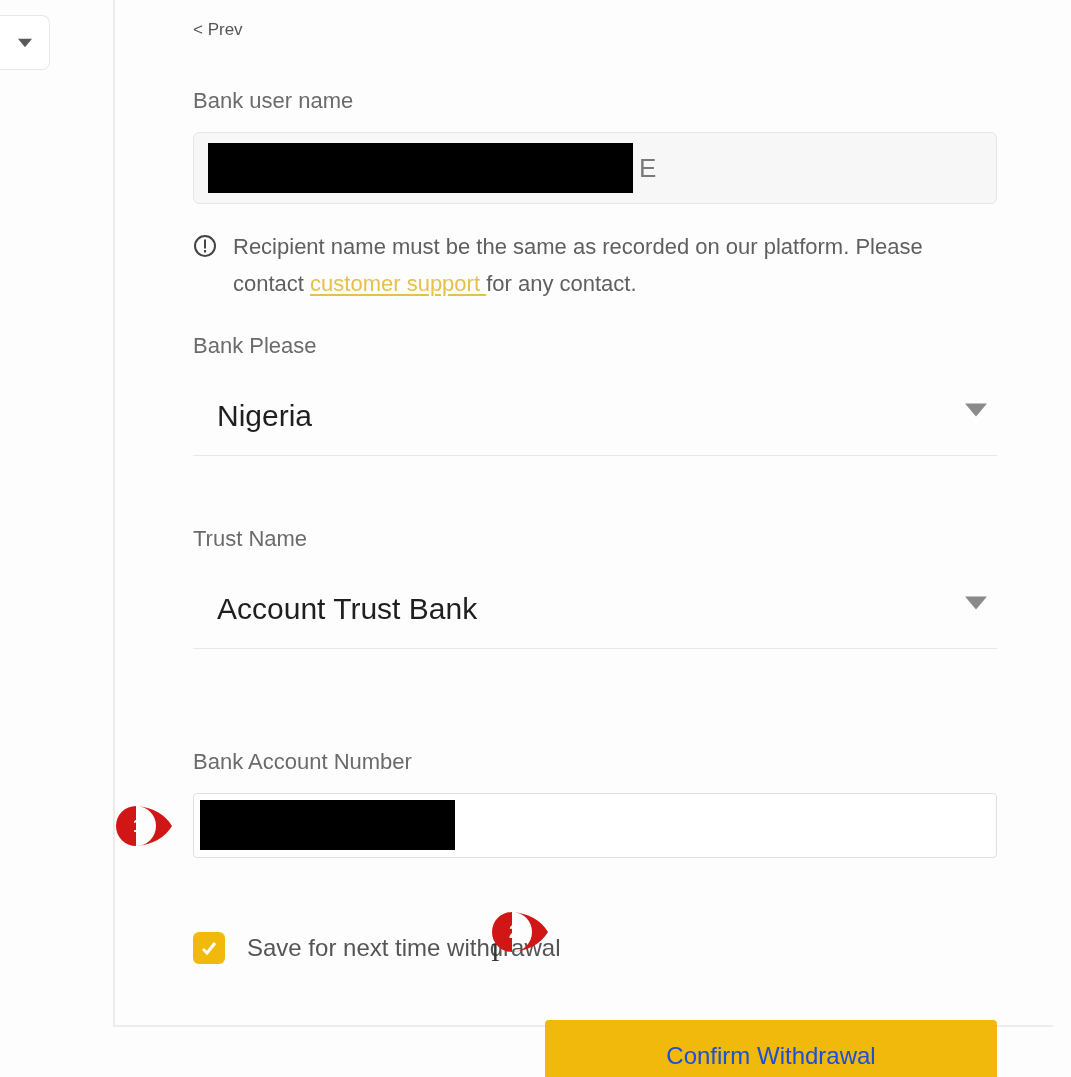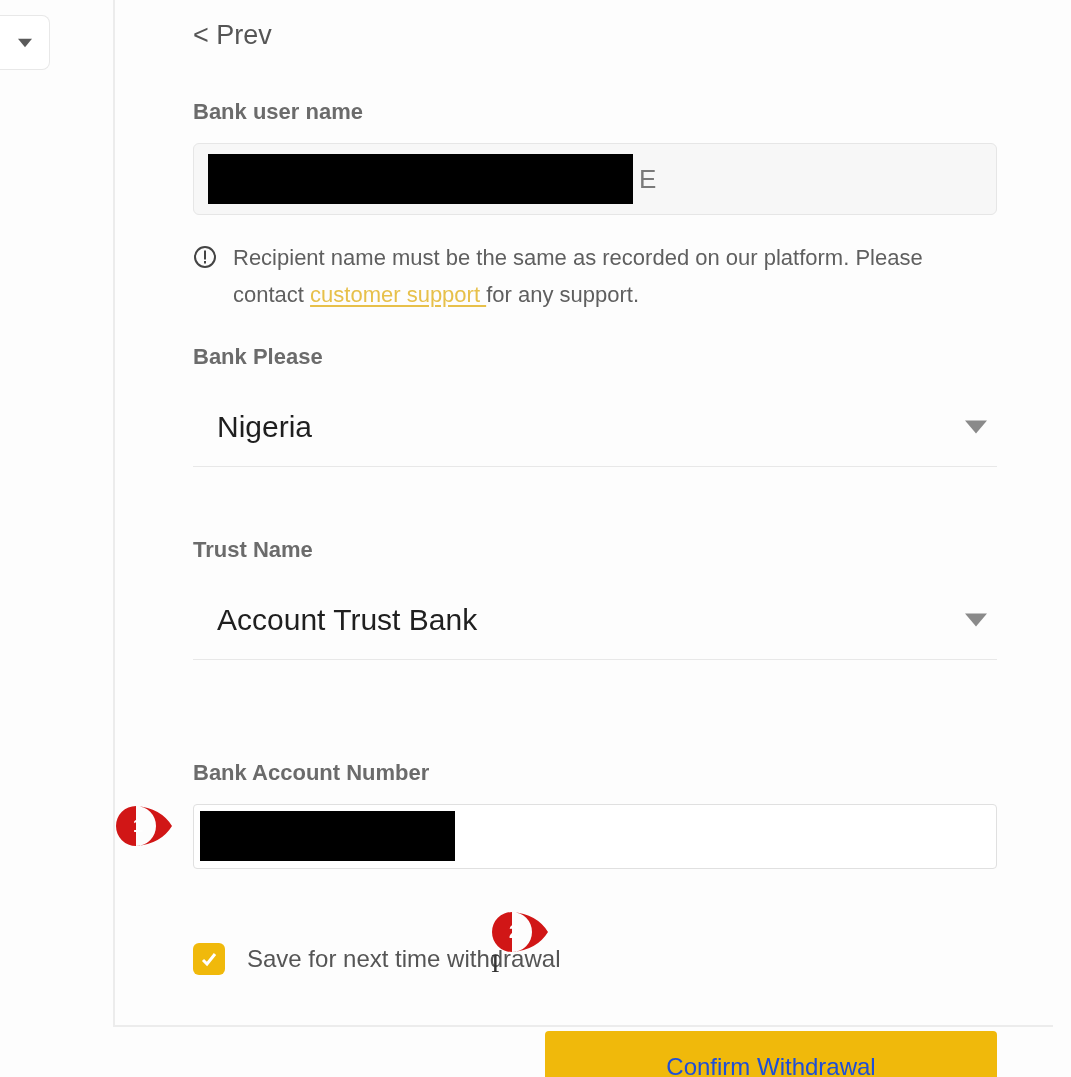--- a/index.html
+++ b/index.html
@@ -44,32 +44,31 @@
   }
 
   .panel {
     position: absolute;
     top: 0; left: 115px;
     width: 940px;
     padding: 20px 58px 60px 78px;
   }
 
   .prev-link {
-    font-size: 27px;
+    font-size: 17px;
     color: #555;
     cursor: pointer;
     display: inline-block;
     margin-bottom: 48px;
   }
 
   .field-label {
     font-size: 22px;
     color: #6b6b6b;
     margin-bottom: 18px;
-    font-weight: bold;
   }
 
   .text-input {
     width: 100%;
     height: 72px;
     background: #f7f7f7;
     border: 1px solid #e6e6e6;
     border-radius: 6px;
     padding: 8px 14px;
     display: flex;
@@ -102,21 +101,21 @@
     margin-top: 8px;
   }
 
   .sel-group { margin-top: 30px; }
   .select-row {
     width: 100%;
     border-bottom: 1px solid #e8e8e8;
     padding: 22px 10px 22px 24px;
     display: flex;
     justify-content: space-between;
-    align-items: center;
+    align-items: flex-start;
     cursor: pointer;
   }
   .select-row .val {
     font-size: 30px;
     color: #1f1f1f;
     font-weight: 500;
   }
   .select-row svg { width: 22px; height: 22px; fill: #8a8a8a; }
 
   .acct-group { margin-top: 100px; }
@@ -215,21 +214,21 @@
 
   <div class="notice">
     <svg viewBox="0 0 24 24">
       <circle cx="12" cy="12" r="10" fill="none" stroke="#444" stroke-width="2"></circle>
       <rect x="11" y="5.5" width="2" height="9" fill="#444"></rect>
       <rect x="11" y="16" width="2" height="2.5" fill="#444"></rect>
     </svg>
     <div>
       <span>Recipient name must be the same as recorded on our platform. Please contact</span>
       <span class="cs-link"> customer support </span>
-      <span>for any support.</span>
+      <span>for any contact.</span>
     </div>
   </div>
 
   
   <div class="sel-group">
     <div class="field-label">Bank Please</div>
     <div class="select-row">
       <span class="val">Nigeria</span>
       <svg viewBox="0 0 10 6">
           <path d="M0 0 L5 6 L10 0 Z"></path>

